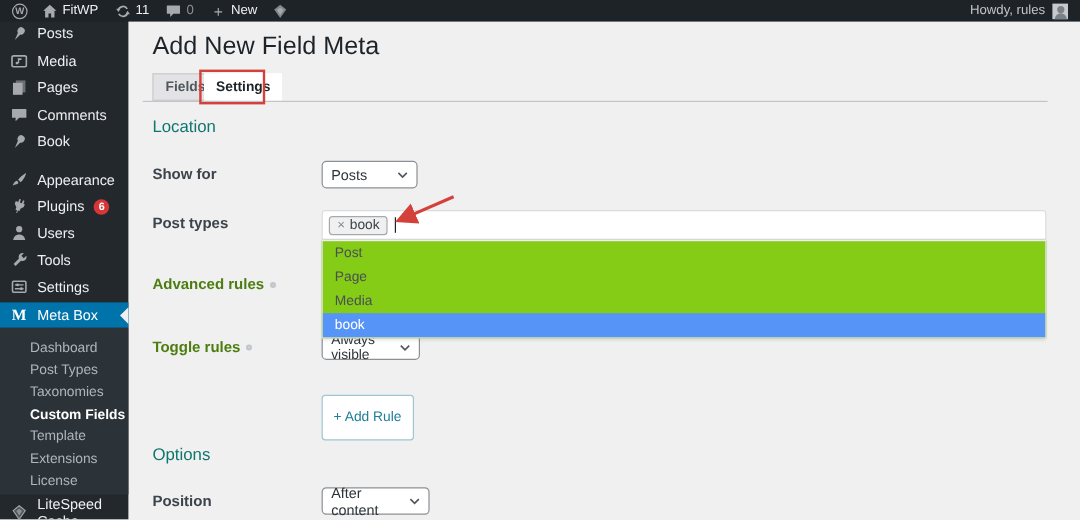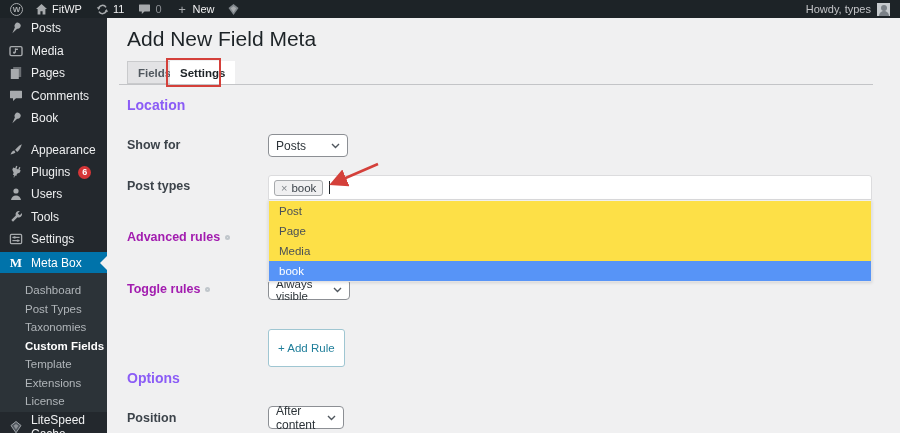--- a/index.html
+++ b/index.html
@@ -42,38 +42,38 @@
 
   
   .content { position:absolute; left:107px; top:0; width:793px; height:433px; background:#f0f0f1; }
   .page-title { position:absolute; left:20px; top:27px; font-size:21px; color:#1d2327; font-weight:400; }
   .tab { position:absolute; top:61px; height:23px; display:flex; align-items:center; padding:0 10px;
          font-size:11.5px; cursor:pointer; }
   .tab-fields { left:20px; background:#e3e3e5; border:1px solid #c9cacc; color:#50575e; font-weight:600; }
   .tab-settings { left:63px; background:#ffffff; color:#1d2327; font-weight:700; }
   .red-box { position:absolute; left:59px; top:58px; width:55px; height:29px; border:2px solid #d4403a; z-index:7; }
   .tab-line { position:absolute; left:12px; top:84px; width:754px; height:0; border-top:1px solid #c3c4c7; }
-  .section-h { position:absolute; left:20px; font-size:14px; font-weight:700; color:#8b5cf6; }
+  .section-h { position:absolute; left:20px; font-size:14px; font-weight:400; color:#0f766e; }
   .row-label { position:absolute; left:20px; font-size:12.5px; font-weight:600; color:#3c434a;
                display:flex; align-items:center; gap:5px; }
-  .row-label.blue { color:#a21caf; }
+  .row-label.blue { color:#4d7c0f; }
   .info-dot { width:5px; height:5px; border:2px solid #c0c6cb; border-radius:50%; background:#e8eaec; display:inline-block; }
   .sel { position:absolute; background:#fff; border:1px solid #8c8f94; border-radius:4px; display:flex;
          align-items:center; justify-content:space-between; padding:0 7px; font-size:12px; color:#2c3338; cursor:pointer; }
   .sel .chev { display:inline-flex; width:9px; height:9px; margin-left:8px; color:#50575e; }
   .chev svg { width:9px; height:9px; }
 
   .pt-input { position:absolute; left:161px; top:175px; width:604px; height:25px; background:#fff;
               border:1px solid #dcdcde; border-radius:3px 3px 0 0; display:flex; align-items:center; padding:0 5px; }
   .tag { display:inline-flex; align-items:center; gap:4px; background:#f0f0f1; border:1px solid #a7aaad;
          border-radius:3px; font-size:11.5px; color:#3c434a; padding:1px 6px; cursor:pointer; }
   .tag .x { color:#82878c; font-size:11px; cursor:pointer; }
   .caret { width:1px; height:13px; background:#1d2327; margin-left:6px; }
 
-  .dropdown { position:absolute; left:161px; top:200px; width:604px; background:#fde047;
+  .dropdown { position:absolute; left:161px; top:200px; width:604px; background:#84cc16;
               border:1px solid #e2e2e4; border-top:1px solid #efefef; box-shadow:0 1px 3px rgba(0,0,0,.12); z-index:5; }
   .dd-row { height:20px; display:flex; align-items:center; padding:0 10px; font-size:11.5px; color:#4a5056; cursor:pointer; }
   .dd-row.hl { background:#5794f7; color:#fff; }
 
   .btn-addrule { position:absolute; left:161px; top:329px; height:38px; padding:0 9px; background:#fff;
                  border:1px solid #9fc6d2; border-radius:3px; color:#1f7e9a; font-size:11.5px;
                  display:flex; align-items:center; cursor:pointer; }
 
   .arrow-svg { position:absolute; left:205px; top:158px; width:80px; height:34px; z-index:6; pointer-events:none; }
 </style>
@@ -302,21 +302,21 @@
         </span>
     </div>
 
     <button class="btn-addrule">+ Add Rule</button>
 
     <div class="section-h" style="top:370px">Options</div>
 
     <div class="row-label" style="top:411px">
       <span>Position</span>
     </div>
-    <div class="sel" style="left:161px; top:406px; width:76px; height:23px;">
+    <div class="sel" style="left:161px; top:406px; width:90px; height:23px;">
       <span>After content</span>
       <span class="chev">
           <svg viewBox="0 0 9 9">
             <polyline points="1,3 4.5,6.5 8,3" fill="none" stroke="currentColor" stroke-width="1.4"></polyline>
           </svg>
         </span>
     </div>
   </div>
 
   <div class="adminbar">
@@ -354,21 +354,21 @@
     </span>
     <span class="ab-item mlC">
       <span class="ab-icon">
           <svg viewBox="0 0 13 13">
             <polygon points="6.5,1 11.5,5 6.5,12 1.5,5" fill="#81878c"></polygon>
             <polygon points="6.5,3.2 9.2,5.3 6.5,9.4 3.8,5.3" fill="#a7aaad"></polygon>
           </svg>
         </span>
     </span>
     <span class="ab-right">
-      <span class="lbl">Howdy, types</span>
+      <span class="lbl">Howdy, rules</span>
       <span class="avatar">
           <i></i>
           <b></b>
         </span>
     </span>
   </div>
 
 </div>
 
 </body></html>

